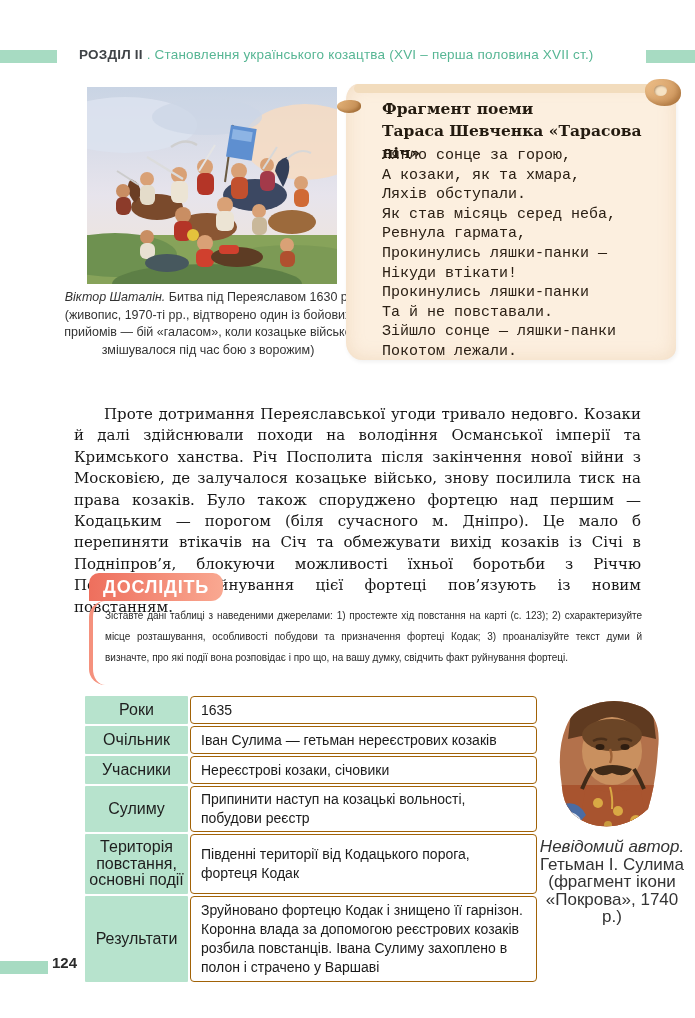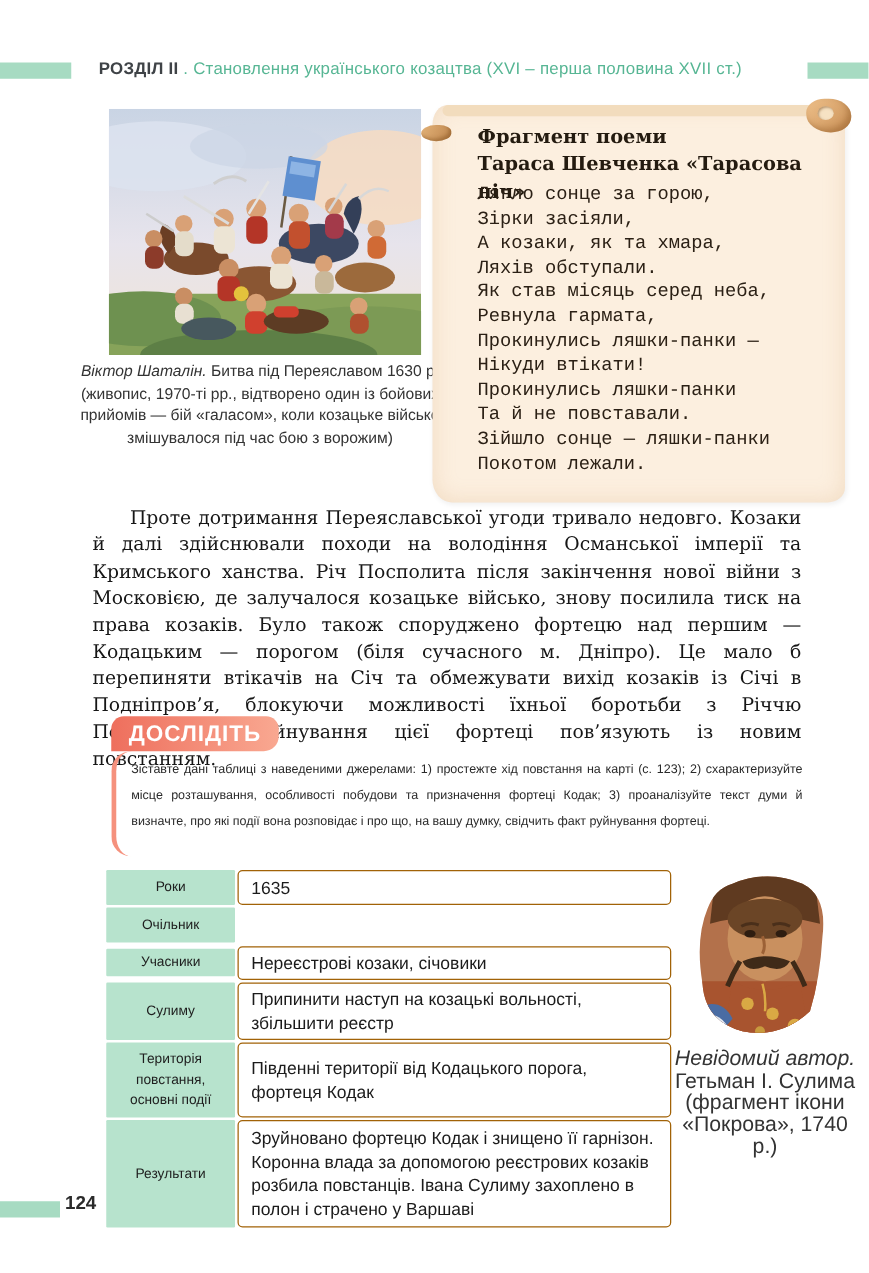--- a/index.html
+++ b/index.html
@@ -17,21 +17,21 @@
   .hdr-title{color:#57b694;}
 
   
   .painting{position:absolute;left:87px;top:87px;width:250px;height:197px;overflow:hidden;}
   .painting svg{display:block;}
   .painting-caption{position:absolute;left:64px;top:289px;width:288px;text-align:center;
         font-size:12.5px;line-height:17.5px;color:#333;}
   .ital{font-style:italic;}
 
   
-  .scroll{position:absolute;left:346px;top:84px;width:330px;height:318px;}
+  .scroll{position:absolute;left:346px;top:84px;width:330px;height:276px;}
   .scroll-body{position:absolute;inset:0;background:#fcefdf;
         border-radius:12px 20px 14px 16px / 16px 18px 12px 18px;
         box-shadow:inset 0 0 18px rgba(214,170,120,.28), 1px 2px 4px rgba(0,0,0,.06);}
   .scroll-roll-top{position:absolute;left:8px;right:26px;top:0;height:9px;background:#f2dcbd;
         border-radius:8px;}
   .curl-right{position:absolute;right:-5px;top:-5px;width:36px;height:27px;
         background:linear-gradient(135deg,#eec08a,#c98f55);border-radius:45% 55% 50% 60%;
         box-shadow:inset -3px -3px 5px rgba(120,70,20,.35);}
   .curl-right::after{content:"";position:absolute;left:9px;top:6px;width:13px;height:11px;
         background:#f6e2c3;border-radius:50%;box-shadow:inset 1px 1px 2px rgba(120,70,20,.5);}
@@ -56,25 +56,25 @@
         color:#fff;font-weight:bold;font-size:18px;letter-spacing:.8px;}
   .research-box{position:absolute;left:89px;top:601px;width:553px;min-height:84px;
         border-left:4px solid #f5917d;border-radius:16px 0 0 16px;padding:4px 0 4px 12px;
         box-sizing:border-box;font-size:10px;line-height:21px;color:#2a2a2a;text-align:justify;}
 
   
   .tbl{position:absolute;left:85px;top:696px;width:452px;display:flex;flex-direction:column;gap:2px;}
   .tbl-row{display:flex;gap:2px;}
   .tbl-label{width:103px;flex:0 0 103px;background:#b7e3cd;border-radius:1px;
         display:flex;align-items:center;justify-content:center;text-align:center;
-        font-size:11px;line-height:16.5px;color:#1e1e1e;padding:3px 4px;box-sizing:border-box;}
+        font-size:16px;line-height:16.5px;color:#1e1e1e;padding:3px 4px;box-sizing:border-box;}
   .tbl-value{flex:1;background:#fff;border:1px solid #a16207;border-radius:4px;
         display:flex;align-items:center;font-size:14px;line-height:19px;color:#1b1b1b;
         padding:3px 10px;box-sizing:border-box;}
-  .r1{min-height:28px;} .r2{min-height:28px;} .r3{min-height:28px;align-items:center;}
+  .r1{min-height:28px;} .r2{min-height:28px;} .r3{min-height:28px;}
   .r4{min-height:46px;} .r5{min-height:60px;} .r6{min-height:86px;}
 
   
   .portrait{position:absolute;left:552px;top:699px;width:122px;height:134px;}
   .portrait-caption{position:absolute;left:534px;top:838px;width:156px;text-align:center;
         font-size:17px;line-height:17.5px;color:#333;}
 
   
   .foot-bar{position:absolute;left:0;top:961px;width:48px;height:13px;background:#a7dbc2;}
   .foot-num{position:absolute;left:52px;top:954px;font-size:15px;font-weight:bold;color:#2b2b2b;text-align:center;}
@@ -160,21 +160,20 @@
     <div class="scroll-body"></div>
     <div class="scroll-roll-top"></div>
     <div class="curl-right"></div>
     <div class="curl-left"></div>
     <div class="scroll-heading">
       <div>Фрагмент поеми</div>
       <div>Тараса Шевченка «Тарасова ніч»</div>
     </div>
     <div class="scroll-poem">
       <div>Лягло сонце за горою,</div>
-      <div>Зірки засіяли,</div>
       <div>А козаки, як та хмара,</div>
       <div>Ляхів обступали.</div>
       <div>Як став місяць серед неба,</div>
       <div>Ревнула гармата,</div>
       <div>Прокинулись ляшки-панки —</div>
       <div>Нікуди втікати!</div>
       <div>Прокинулись ляшки-панки</div>
       <div>Та й не повставали.</div>
       <div>Зійшло сонце — ляшки-панки</div>
       <div>Покотом лежали.</div>
@@ -186,28 +185,29 @@
   <div class="research-tab">ДОСЛІДІТЬ</div>
   <div class="research-box">Зіставте дані таблиці з наведеними джерелами: 1) простежте хід повстання на карті (с. 123); 2) схарактеризуйте місце розташування, особливості побудови та призначення фортеці Кодак; 3) проаналізуйте текст думи й визначте, про які події вона розповідає і про що, на вашу думку, свідчить факт руйнування фортеці.</div>
 
   <div class="tbl">
     <div class="tbl-row r1">
       <div class="tbl-label">Роки</div>
       <div class="tbl-value">1635</div>
     </div>
     <div class="tbl-row r2">
       <div class="tbl-label">Очільник</div>
+      <div class="tbl-value">Іван Сулима — гетьман нереєстрових козаків</div>
     </div>
     <div class="tbl-row r3">
       <div class="tbl-label">Учасники</div>
       <div class="tbl-value">Нереєстрові козаки, січовики</div>
     </div>
     <div class="tbl-row r4">
       <div class="tbl-label">Сулиму</div>
-      <div class="tbl-value">Припинити наступ на козацькі вольності, збільшити реєстр</div>
+      <div class="tbl-value">Припинити наступ на козацькі вольності, побудови реєстр</div>
     </div>
     <div class="tbl-row r5">
       <div class="tbl-label">Територія повстання, основні події</div>
       <div class="tbl-value">Південні території від Кодацького порога, фортеця Кодак</div>
     </div>
     <div class="tbl-row r6">
       <div class="tbl-label">Результати</div>
       <div class="tbl-value">Зруйновано фортецю Кодак і знищено її гарнізон. Коронна влада за допомогою реєстрових козаків розбила повстанців. Івана Сулиму захоплено в полон і страчено у Варшаві</div>
     </div>
   </div>

